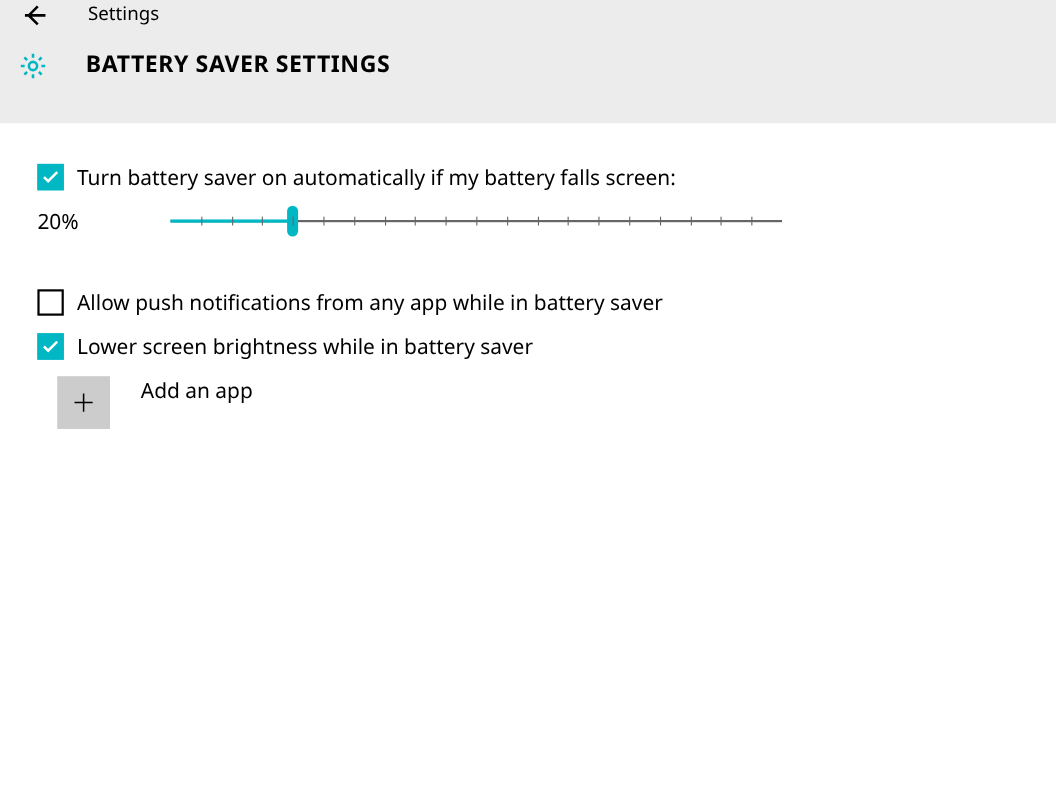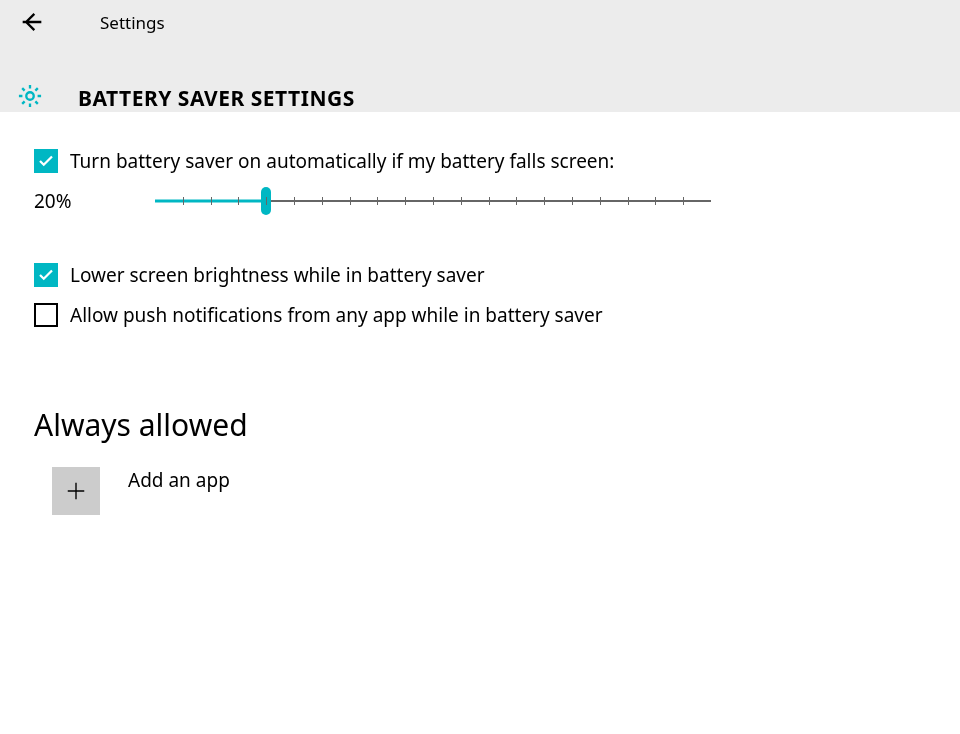--- a/index.html
+++ b/index.html
@@ -12,38 +12,36 @@
     font-weight: 400;
   }
   .titlebar {
     height: 112px;
     background: #ececec;
     display: flex;
     flex-direction: column;
   }
   .titlebar-top {
     display: flex;
-    align-items: center;
     height: 44px;
     padding-left: 18px;
-    gap: 20px;
   }
   .back-arrow {
     width: 28px; height: 28px;
     display: inline-flex; align-items: center; justify-content: center;
     cursor: pointer;
     font-size: 18px;
   }
   .app-title {
     margin-left: 34px;
     font-size: 17px;
   }
   .titlebar-bottom {
     display: flex;
-    align-items: flex-end;
+    align-items: flex-start;
     height: 68px;
     padding-left: 14px;
   }
   .gear {
     width: 32px; height: 32px;
     display: inline-flex; align-items: center; justify-content: center;
   }
   .gear svg { width: 28px; height: 28px; }
   .page-header {
     margin-left: 32px;
@@ -195,34 +193,33 @@
         <div class="tick" style="left: 389.2px;"></div>
         <div class="tick" style="left: 417px;"></div>
         <div class="tick" style="left: 444.8px;"></div>
         <div class="tick" style="left: 472.6px;"></div>
         <div class="tick" style="left: 500.4px;"></div>
         <div class="tick" style="left: 528.2px;"></div>
       </div>
   </div>
 
   <div class="checkbox-row">
+    <span class="cb"></span>
+    <span class="cb-label">Allow push notifications from any app while in battery saver</span>
+  </div>
+
+  <div class="checkbox-row">
     <span class="cb checked">
       <svg viewBox="0 0 24 24" fill="none" stroke="#fff" stroke-width="3">
           <path d="M4 12l5 5L20 6"></path>
         </svg>
     </span>
     <span class="cb-label">Lower screen brightness while in battery saver</span>
   </div>
 
-  <div class="checkbox-row">
-    <span class="cb"></span>
-    <span class="cb-label">Allow push notifications from any app while in battery saver</span>
-  </div>
-
-  <div class="section-title">Always allowed</div>
 
   <div class="add-row">
     <span class="add-tile">
       <svg viewBox="0 0 24 24" stroke="#000" stroke-width="1.5">
           <path d="M12 3v18M3 12h18"></path>
         </svg>
     </span>
     <span class="add-label">Add an app</span>
   </div>
 

